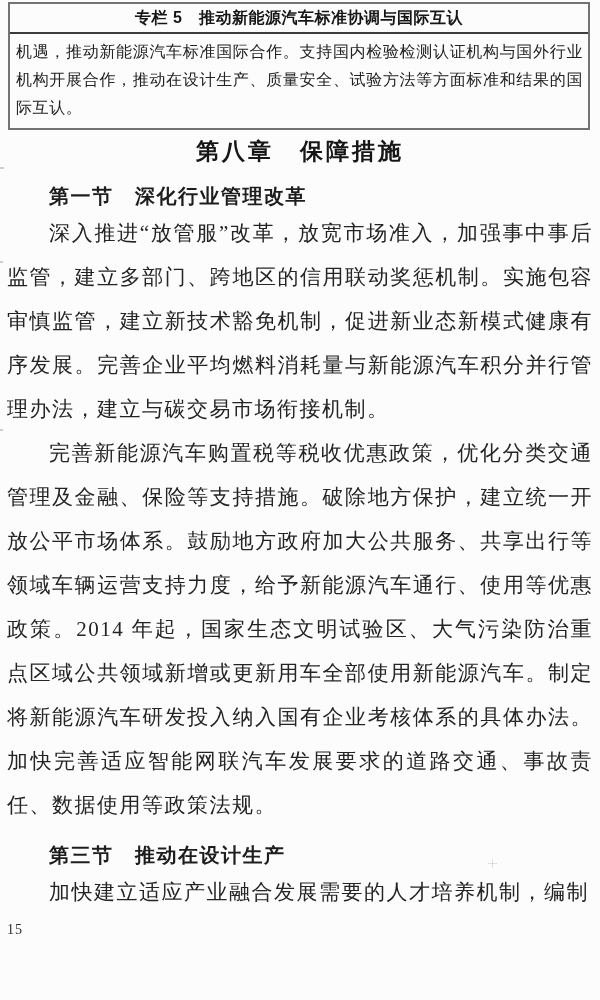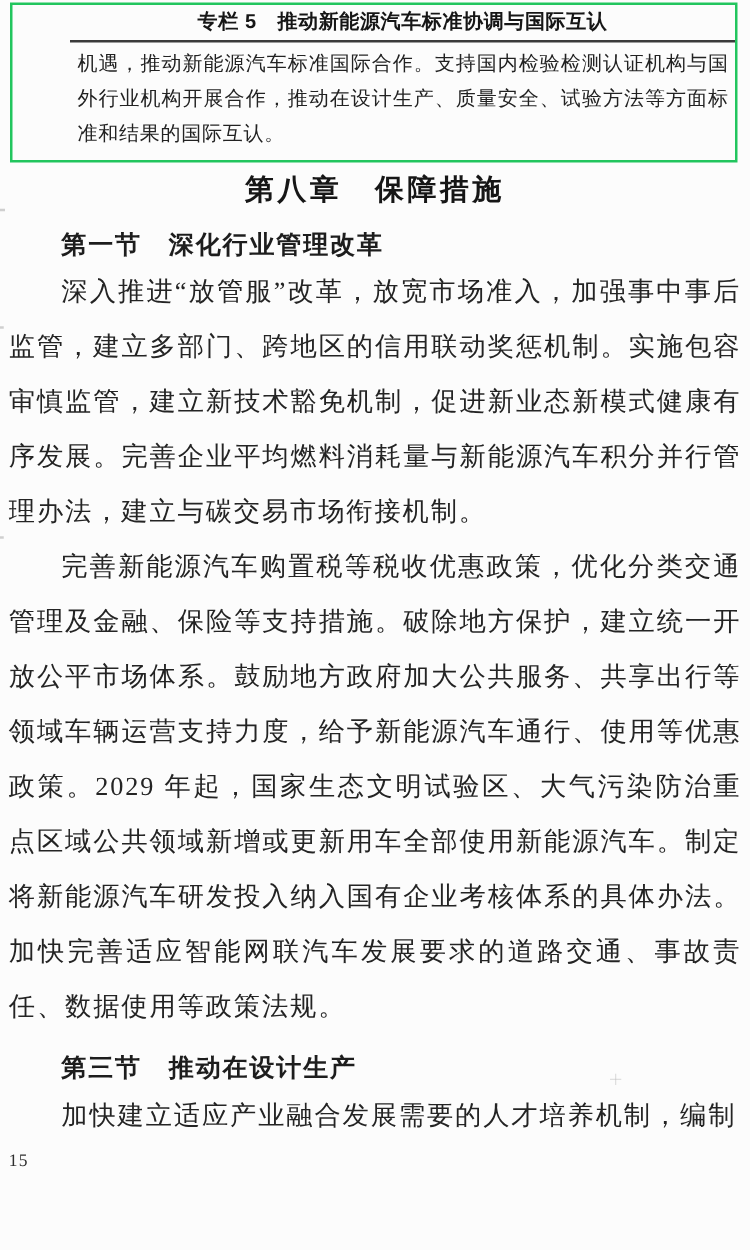--- a/index.html
+++ b/index.html
@@ -11,23 +11,22 @@
     background: #fcfcfc;
     overflow: hidden;
     font-family: "Liberation Serif", "DejaVu Serif", serif;
     color: #232323;
     box-sizing: border-box;
   }
 
   
   .callout {
     margin: 2px 10px 0 8px;
-    border: 2px solid #22c55e;
+    border: 2px solid #737373;
     background: #fcfcfc;
-    padding-left: 46px;
   }
   .callout-title {
     font-family: "Liberation Sans", "DejaVu Sans", sans-serif;
     font-weight: 700;
     font-size: 16px;
     line-height: 19px;
     text-align: center;
     letter-spacing: 0.5px;
     color: #161616;
     padding: 4px 0 5px;
@@ -110,21 +109,21 @@
     <div class="callout-body">机遇，推动新能源汽车标准国际合作。支持国内检验检测认证机构与国外行业机构开展合作，推动在设计生产、质量安全、试验方法等方面标准和结果的国际互认。</div>
   </div>
 
   <div class="content">
 
     <div class="chapter">第八章　保障措施</div>
 
     <div class="section-heading">第一节　深化行业管理改革</div>
     <p class="para">深入推进“放管服”改革，放宽市场准入，加强事中事后监管，建立多部门、跨地区的信用联动奖惩机制。实施包容审慎监管，建立新技术豁免机制，促进新业态新模式健康有序发展。完善企业平均燃料消耗量与新能源汽车积分并行管理办法，建立与碳交易市场衔接机制。</p>
 
-    <p class="para">完善新能源汽车购置税等税收优惠政策，优化分类交通管理及金融、保险等支持措施。破除地方保护，建立统一开放公平市场体系。鼓励地方政府加大公共服务、共享出行等领域车辆运营支持力度，给予新能源汽车通行、使用等优惠政策。2029 年起，国家生态文明试验区、大气污染防治重点区域公共领域新增或更新用车全部使用新能源汽车。制定将新能源汽车研发投入纳入国有企业考核体系的具体办法。加快完善适应智能网联汽车发展要求的道路交通、事故责任、数据使用等政策法规。</p>
+    <p class="para">完善新能源汽车购置税等税收优惠政策，优化分类交通管理及金融、保险等支持措施。破除地方保护，建立统一开放公平市场体系。鼓励地方政府加大公共服务、共享出行等领域车辆运营支持力度，给予新能源汽车通行、使用等优惠政策。2014 年起，国家生态文明试验区、大气污染防治重点区域公共领域新增或更新用车全部使用新能源汽车。制定将新能源汽车研发投入纳入国有企业考核体系的具体办法。加快完善适应智能网联汽车发展要求的道路交通、事故责任、数据使用等政策法规。</p>
 
     <div class="section-heading">第三节　推动在设计生产</div>
     <p class="para">加快建立适应产业融合发展需要的人才培养机制，编制</p>
 
     <div class="pagenum">15</div>
 
   </div>
 
 </div>
 

